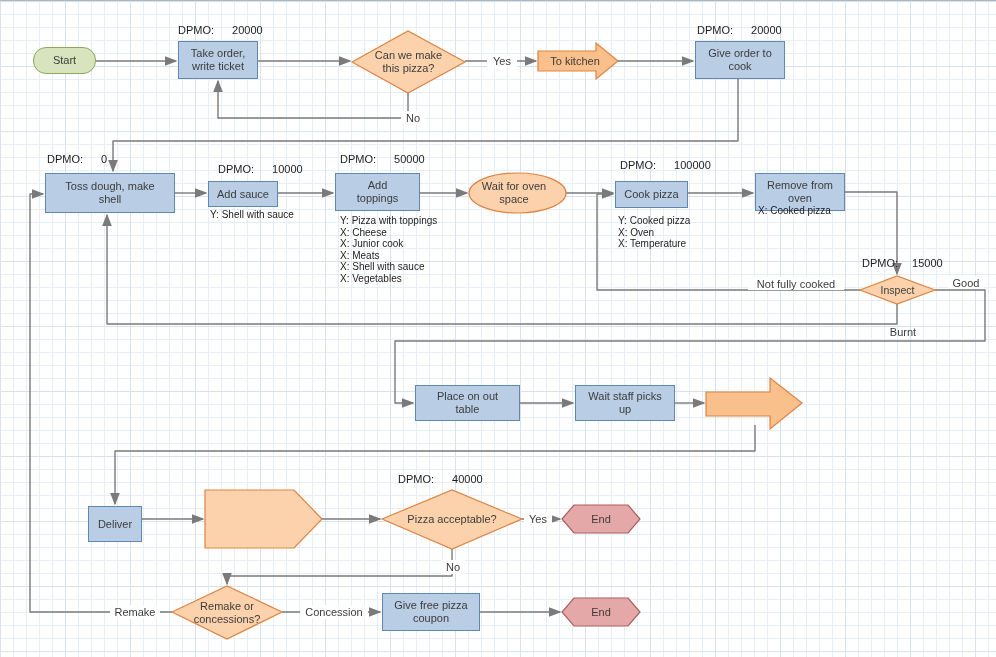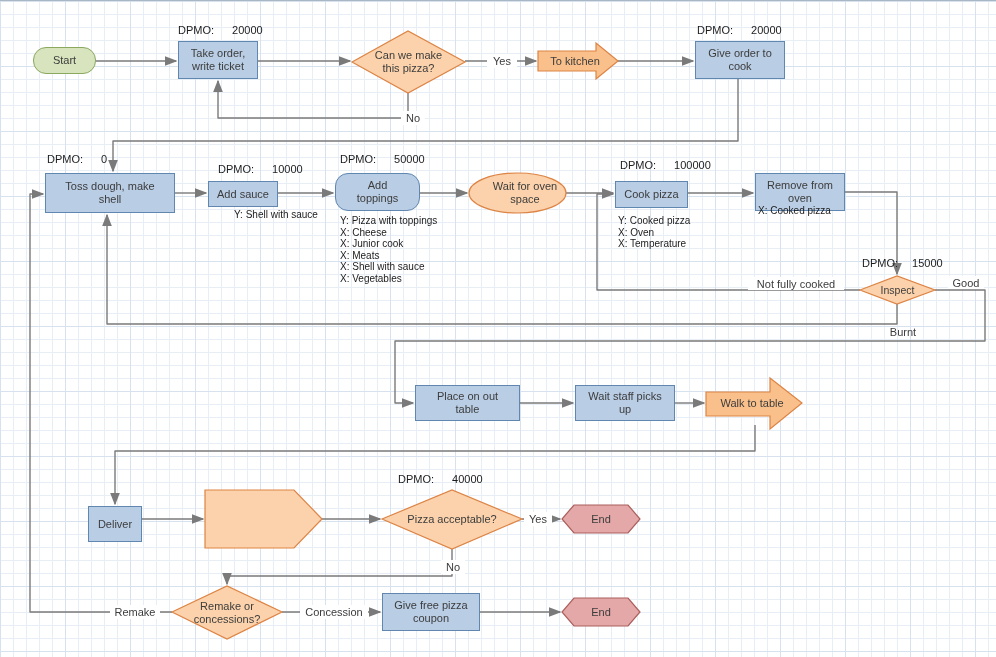--- a/index.html
+++ b/index.html
@@ -97,21 +97,21 @@
   </div>
 
   <div class="node proc" style="left:45px;top:172px;width:130px;height:40px;padding:0 10px;">
     <span>Toss dough, make shell</span>
   </div>
 
   <div class="node proc" style="left:208px;top:180px;width:70px;height:26px;justify-content:center;">
     <span>Add sauce</span>
   </div>
 
-  <div class="node proc" style="left:335px;top:172px;width:85px;height:38px;padding:0 18px;border-radius:13px;">
+  <div class="node proc" style="left:335px;top:172px;width:85px;height:38px;padding:0 18px;">
     <span>Add toppings</span>
   </div>
 
   <div class="node proc" style="left:615px;top:180px;width:73px;height:27px;">
     <span>Cook pizza</span>
   </div>
 
   <div class="node proc" style="left:755px;top:172px;width:90px;height:38px;padding:0 6px;">
     <span>Remove from oven</span>
   </div>
@@ -131,29 +131,26 @@
   <div class="node proc" style="left:382px;top:592px;width:98px;height:38px;padding:0 10px;">
     <span>Give free pizza coupon</span>
   </div>
 
   <div class="shape-text" style="left:352px;top:30px;width:113px;height:62px;padding:0 14px;">
     <span>Can we make this pizza?</span>
   </div>
   <div class="shape-text" style="left:542px;top:42px;width:66px;height:36px;">
     <span>To kitchen</span>
   </div>
-  <div class="shape-text" style="left:477px;top:172px;width:96px;height:40px;padding:0 12px;">
+  <div class="shape-text" style="left:466px;top:172px;width:96px;height:40px;padding:0 12px;">
     <span>Wait for oven space</span>
   </div>
   <div class="shape-text" style="left:860px;top:275px;width:75px;height:28px;font-size:10.5px;">
     <span>Inspect</span>
   </div>
-  <div class="shape-text" style="left:706px;top:377px;width:92px;height:51px;padding:0 4px;">
-    <span>Walk to table</span>
-  </div>
   <div class="shape-text" style="left:382px;top:489px;width:140px;height:59px;">
     <span>Pizza acceptable?</span>
   </div>
   <div class="shape-text" style="left:562px;top:504px;width:78px;height:28px;">
     <span>End</span>
   </div>
   <div class="shape-text" style="left:172px;top:585px;width:110px;height:53px;padding:0 14px;">
     <span>Remake or concessions?</span>
   </div>
   <div class="shape-text" style="left:562px;top:597px;width:78px;height:28px;">
@@ -186,21 +183,21 @@
   </div>
   <div class="dpmo" style="left:862px;top:256px;gap:14px;">
     <span>DPMO:</span>
     <span>15000</span>
   </div>
   <div class="dpmo" style="left:398px;top:472px;">
     <span>DPMO:</span>
     <span>40000</span>
   </div>
 
-  <div class="note" style="left:210px;top:208px;margin-left:24px;">Y: Shell with sauce</div>
+  <div class="note" style="left:210px;top:208px;">Y: Shell with sauce</div>
   <div class="note" style="left:340px;top:214px;">
     <div>Y: Pizza with toppings</div>
     <div>X: Cheese</div>
     <div>X: Junior cook</div>
     <div>X: Meats</div>
     <div>X: Shell with sauce</div>
     <div>X: Vegetables</div>
   </div>
   <div class="note" style="left:618px;top:214px;">
     <div>Y: Cooked pizza</div>

